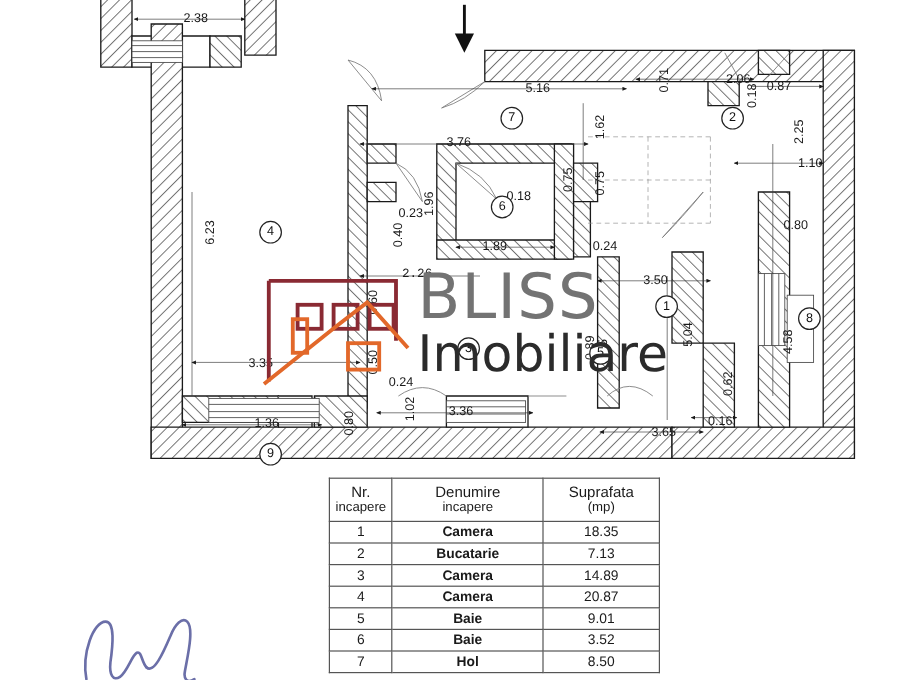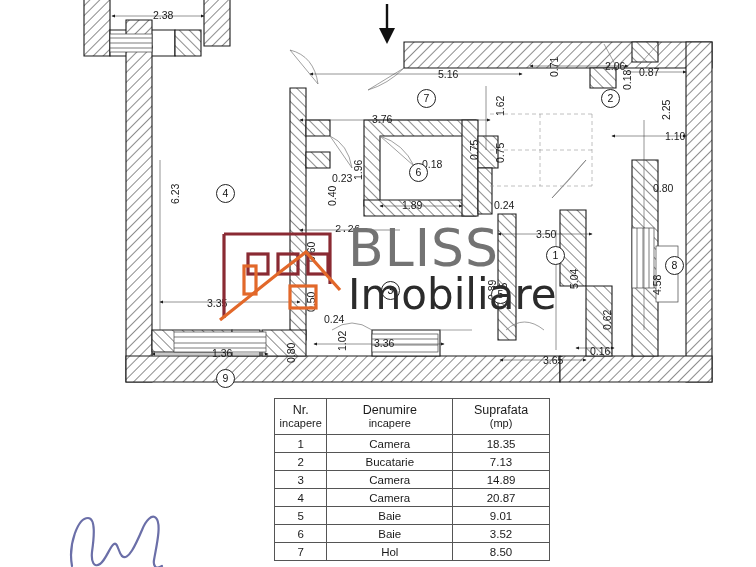--- a/index.html
+++ b/index.html
@@ -70,21 +70,21 @@
   #area-table thead th {
     padding: 4px 2px 5px 2px;
     font-size: 12.5px;
     line-height: 1.12;
   }
   #area-table thead th .sub {
     font-size: 11px;
     display: block;
   }
   #area-table td.c-nr { width: 48px; }
-  #area-table td.c-name { width: 128px; }
+  #area-table td.c-name { width: 128px; font-weight: bold; }
   #area-table td.c-area { width: 96px; }
   #area-table tbody td { height: 15px; line-height: 14px; }
   
   #signature {
     position: absolute;
     left: 58px; top: 500px;
     width: 190px; height: 70px;
     pointer-events: none;
   }
   .dimtxt {

